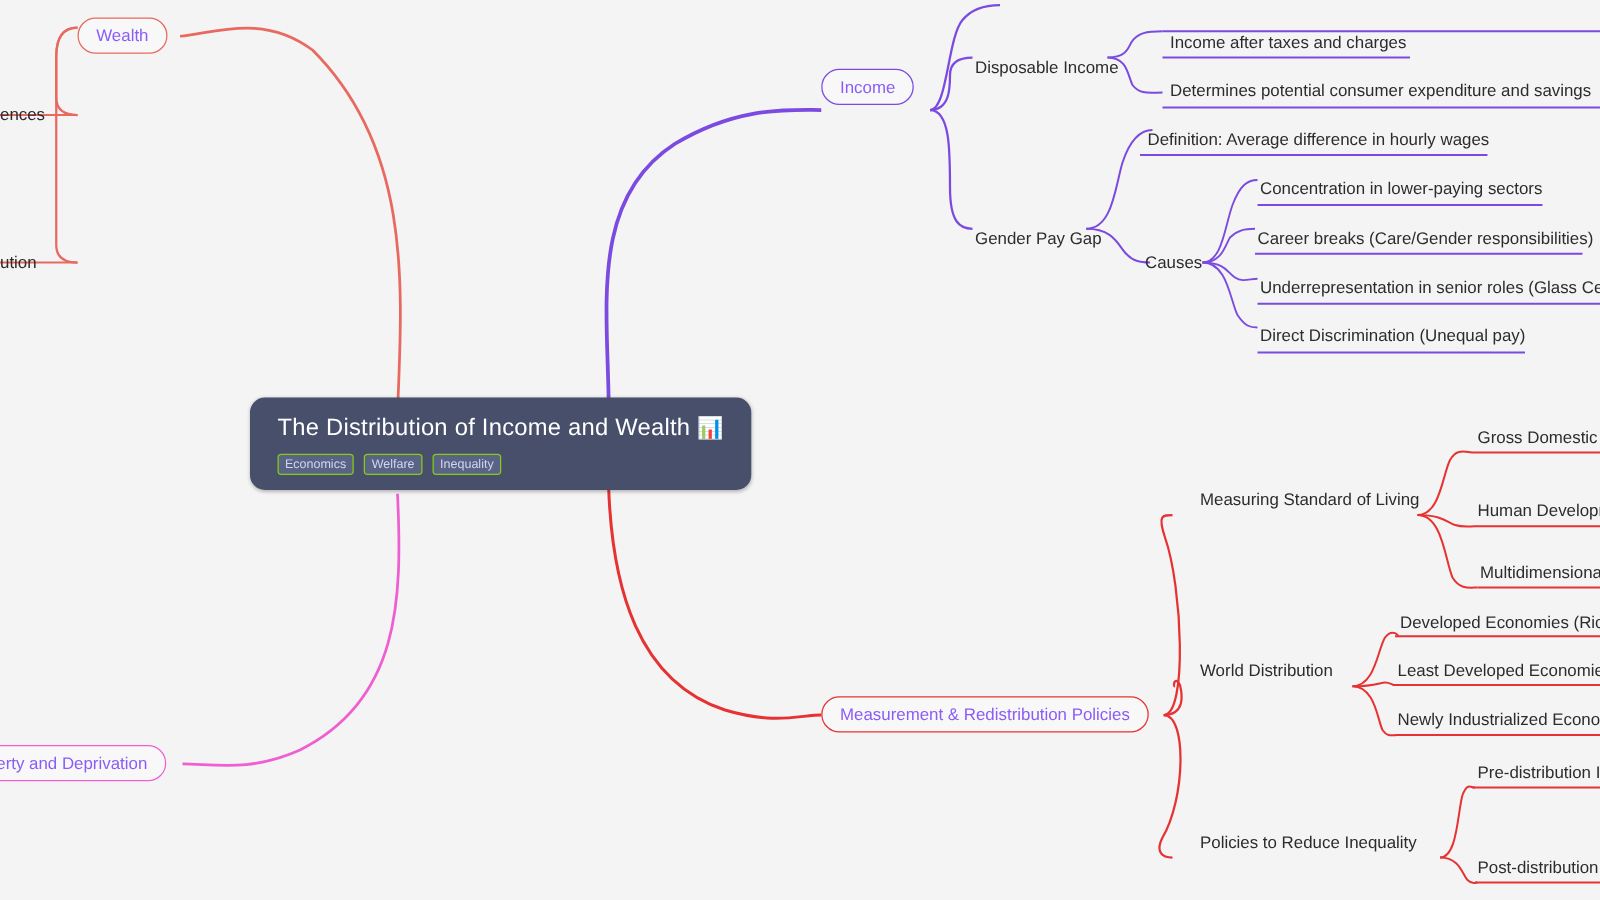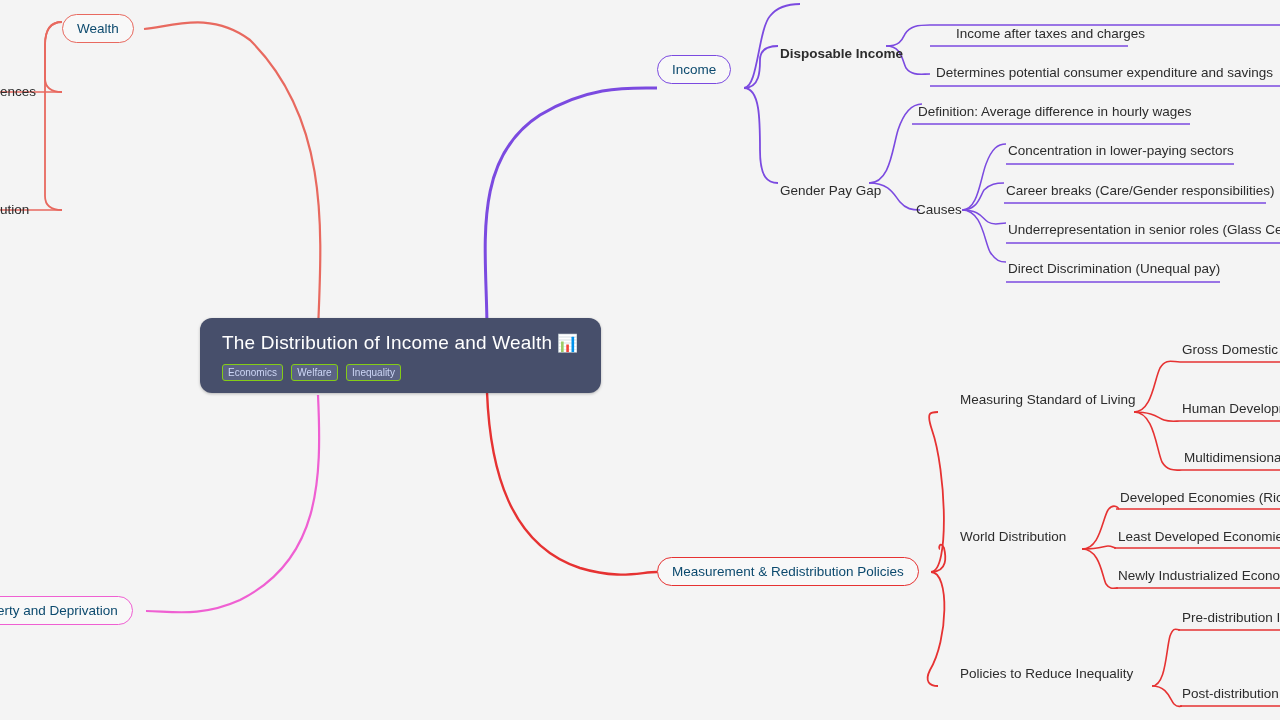--- a/index.html
+++ b/index.html
@@ -62,21 +62,21 @@
     color: #cdd6f6;
     border: 1px solid #84cc16;
   }
   
   .pill {
     border-radius: 16px;
     border: 1.6px solid #999;
     background: #f8f8f8;
     padding: 6px 14px;
     font-size: 13.5px;
-    color: #0c4a6e;
+    color: #8b5cf6;
   }
   
   .leaf {
     font-size: 13.5px;
     color: #2c2c2c;
     padding: 0 2px 2px 2px;
   }
 </style>
 </head>
 <body>
@@ -154,30 +154,30 @@
   <div class="node leaf" style="left:-2px; top:84px;">
     <span>ences</span>
   </div>
   <div class="node leaf" style="left:-2px; top:202px;">
     <span>ution</span>
   </div>
 
   <div class="node pill" style="left:657px; top:55px; border-color:#7b4ae0;">
     <span>Income</span>
   </div>
-  <div class="node leaf" style="left:778px; top:46px;font-weight:bold;">
+  <div class="node leaf" style="left:778px; top:46px;">
     <span>Disposable Income</span>
   </div>
   <div class="node leaf" style="left:778px; top:183px;">
     <span>Gender Pay Gap</span>
   </div>
   <div class="node leaf" style="left:914px; top:202px;">
     <span>Causes</span>
   </div>
-  <div class="node leaf" style="left:934px; top:26px;margin-left:20px;">
+  <div class="node leaf" style="left:934px; top:26px;">
     <span>Income after taxes and charges</span>
   </div>
   <div class="node leaf" style="left:934px; top:65px;">
     <span>Determines potential consumer expenditure and savings</span>
   </div>
   <div class="node leaf" style="left:916px; top:104px;">
     <span>Definition: Average difference in hourly wages</span>
   </div>
   <div class="node leaf" style="left:1006px; top:143px;">
     <span>Concentration in lower-paying sectors</span>

